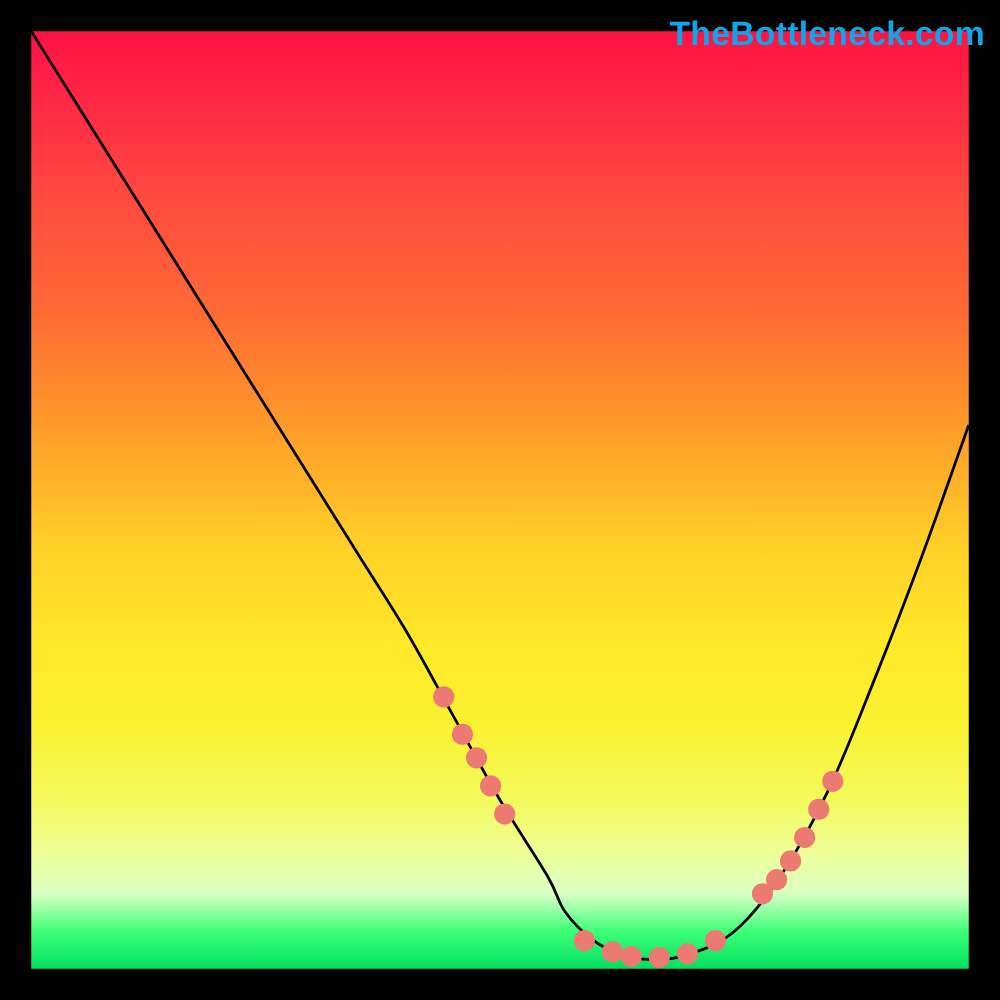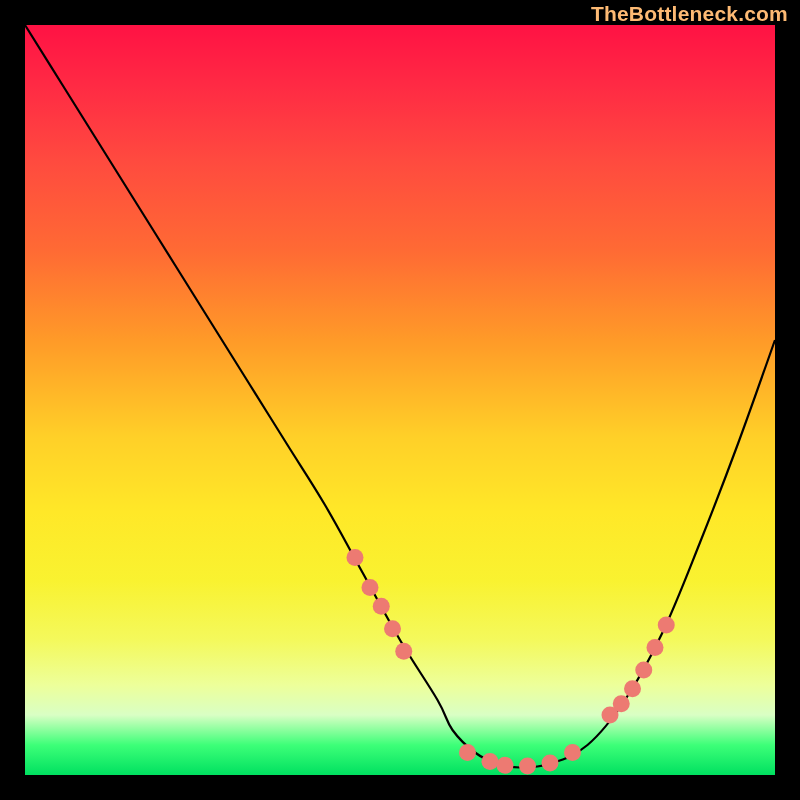--- a/index.html
+++ b/index.html
@@ -37,24 +37,24 @@
       #f9f230 74%,
       #f4f95c 82%,
       #edff9a 88%,
       #d9ffc4 92%,
       #3dff78 96%,
       #00e060 100%
     );
   }
   .watermark {
     position: absolute;
-    top: 2px;
+    top: 12px;
     right: 12px;
-    color: #fdba74;
-    font-size: 21px;
+    color: #0ea5e9;
+    font-size: 27px;
     font-weight: 600;
     letter-spacing: 0.2px;
     user-select: none;
   }
   svg.curve {
     position: absolute;
     left: 0;
     top: 0;
     width: 750px;
     height: 750px;

